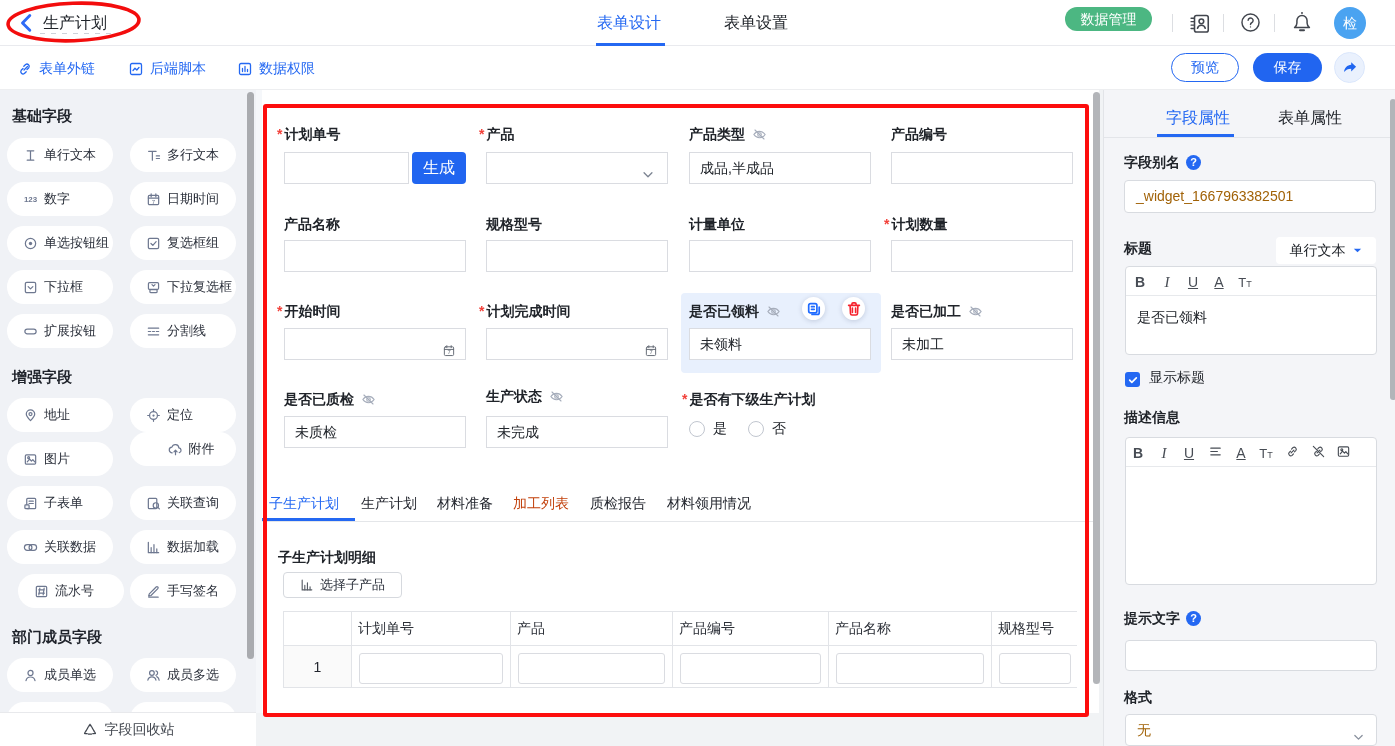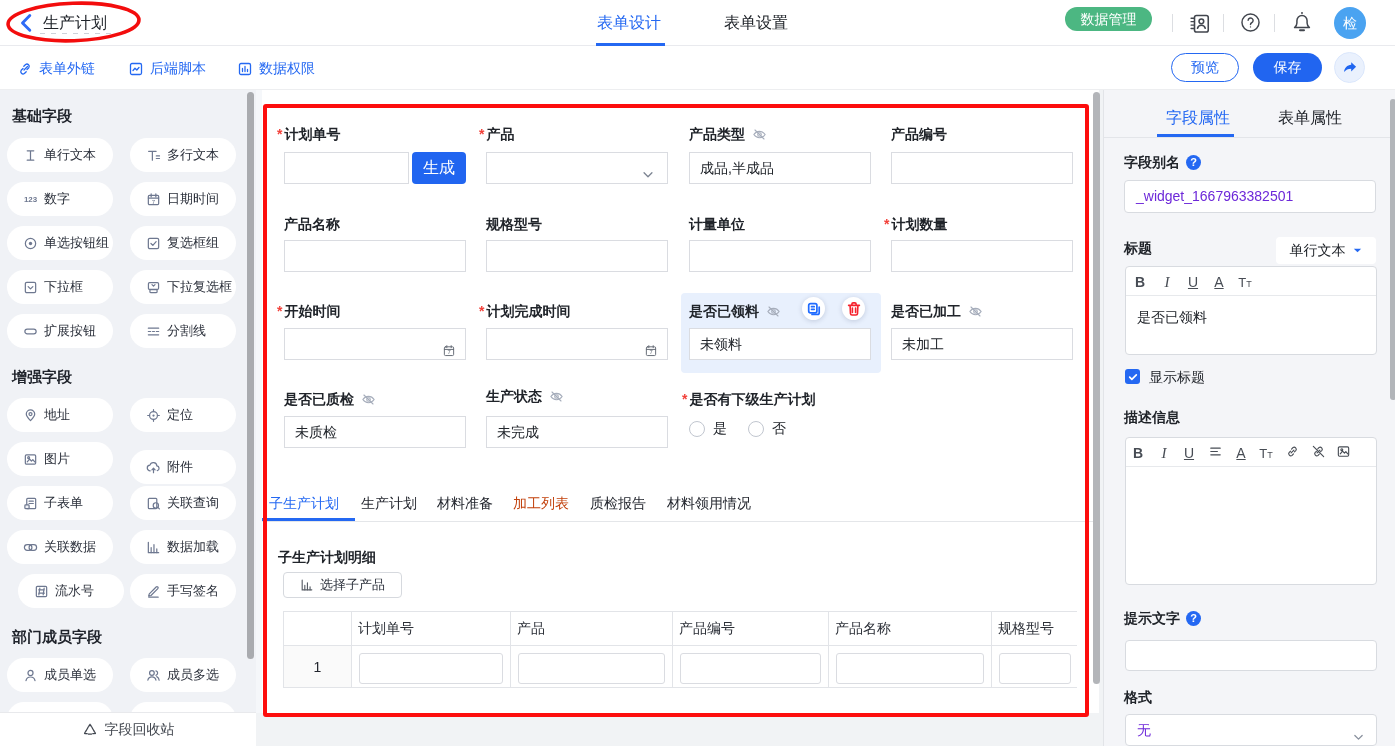--- a/index.html
+++ b/index.html
@@ -23,21 +23,21 @@
 #canvas{position:absolute;left:256px;top:90px;width:847px;height:656px;background:#f1f3f5;}
 #form{position:absolute;left:6px;top:0px;width:837px;height:623px;background:#fff;overflow:hidden;}
 #csb{position:absolute;left:837px;top:2px;width:7px;height:592px;background:#b3b5b9;border-radius:4px;}
 .lbl{position:absolute;height:16px;line-height:16px;font-size:14px;font-weight:600;color:#20242a;white-space:nowrap;display:flex;align-items:center;}
 .req:before{content:"*";color:#f2413a;font-weight:600;margin-right:2px;}
 .inp{position:absolute;height:32px;background:#fff;border:1px solid #dadce1;border-radius:0;font-size:14px;color:#20242a;line-height:30px;padding-left:10px;white-space:nowrap;}
 .eyeoff{margin-left:7px;display:flex;}
 
 #panel{position:absolute;left:1103px;top:90px;width:292px;height:656px;background:#f4f5f8;border-left:1px solid #e2e4e8;}
 .plbl{position:absolute;font-size:14px;font-weight:700;color:#20242a;height:16px;line-height:16px;display:flex;align-items:center;white-space:nowrap;}
-.pinp{position:absolute;background:#fff;border:1px solid #d8dbe0;border-radius:4px;font-size:14px;color:#6d28d9;}
+.pinp{position:absolute;background:#fff;border:1px solid #d8dbe0;border-radius:4px;font-size:14px;color:#a16207;}
 .qm{display:inline-flex;width:15px;height:15px;border-radius:50%;background:#2468f2;color:#fff;font-size:11px;font-weight:700;align-items:center;justify-content:center;margin-left:6px;}
 
 #redrect{position:absolute;left:263px;top:104px;width:826px;height:613px;border:4px solid #fd0d0d;border-radius:3px;pointer-events:none;z-index:50;}
 </style>
 </head>
 <body>
 <div id="app">
 
 <div id="tbar">
 <div class="abs" style="left:17px;top:13px;display:flex;align-items:center;color:#2468f2;font-size:14px;">
@@ -172,21 +172,21 @@
             <circle cx="8" cy="8" r="1.2" fill="#6e7890" stroke="none"></circle>
           </svg>
         </span>定位</div>
 <div class="pill" style="left:7px;top:352px;"><span class="pic">
           <svg width="15" height="15" viewBox="0 0 16 16" fill="none" stroke="#6e7890" stroke-width="1.3" stroke-linecap="round" stroke-linejoin="round">
             <rect x="2.5" y="3" width="11" height="10" rx="1.2"></rect>
             <path d="M4.5 10.5l2.5-3 2 2.2 1.5-1.6 2 2.4"></path>
             <circle cx="6" cy="6" r="1"></circle>
           </svg>
         </span>图片</div>
-<div class="pill" style="left:130px;top:360px;"><span class="pic">
+<div class="pill" style="left:130px;top:342px;justify-content:center;"><span class="pic">
           <svg width="15" height="15" viewBox="0 0 16 16" fill="none" stroke="#6e7890" stroke-width="1.3" stroke-linecap="round" stroke-linejoin="round">
             <path d="M4.5 11.5a3 3 0 0 1-.3-6 3.8 3.8 0 0 1 7.4.8 2.6 2.6 0 0 1 .4 5.1"></path>
             <path d="M8 13.5V9M6.3 10.5L8 8.8l1.7 1.7"></path>
           </svg>
         </span>附件</div>
 <div class="pill" style="left:7px;top:396px;"><span class="pic">
           <svg width="15" height="15" viewBox="0 0 16 16" fill="none" stroke="#6e7890" stroke-width="1.3" stroke-linecap="round" stroke-linejoin="round">
             <rect x="4" y="2.5" width="9.5" height="11" rx="1"></rect>
             <path d="M6.5 5.5h4.5M6.5 8h4.5"></path>
             <rect x="2" y="9.5" width="4.5" height="4" rx="0.8" fill="#f0f2f6"></rect>
@@ -425,21 +425,21 @@
 <div class="abs" style="left:21px;top:176px;width:252px;height:89px;background:#fff;border:1px solid #d8dbe0;border-radius:4px;">
 <div style="position:relative;height:29px;border-bottom:1px solid #e7e9ec;">
           <span style="position:absolute;left:6px;top:6px;width:16px;text-align:center;"><span style="font-weight:700;font-size:14px;color:#474c54;">B</span></span>
           <span style="position:absolute;left:33px;top:6px;width:16px;text-align:center;"><span style="font-style:italic;font-family:'Liberation Serif',serif;font-size:15px;color:#474c54;">I</span></span>
           <span style="position:absolute;left:59px;top:6px;width:16px;text-align:center;"><span style="text-decoration:underline;font-size:14px;color:#474c54;">U</span></span>
           <span style="position:absolute;left:85px;top:6px;width:16px;text-align:center;"><span style="text-decoration:underline;font-size:14px;color:#474c54;">A</span></span>
           <span style="position:absolute;left:111px;top:6px;width:16px;text-align:center;"><span style="font-size:13px;color:#474c54;">T<span style="font-size:9px;">T</span></span></span>
         </div>
 <div style="padding:13px 11px;font-size:14px;color:#20242a;">是否已领料</div>
 </div>
-<div class="abs" style="left:21px;top:279px;display:flex;align-items:flex-start;">
+<div class="abs" style="left:21px;top:279px;display:flex;align-items:flex-end;">
         <span style="width:15px;height:15px;background:#2468f2;border-radius:3px;display:inline-flex;align-items:center;justify-content:center;">
           <svg width="10" height="10" viewBox="0 0 12 12" fill="none" stroke="#fff" stroke-width="2" stroke-linecap="round" stroke-linejoin="round">
             <path d="M2 6.2l2.6 2.6L10 3.4"></path>
           </svg>
         </span>
         <span style="margin-left:9px;font-size:14px;color:#20242a;">显示标题</span>
       </div>
 <div class="plbl" style="left:20px;top:319px;">描述信息</div>
 <div class="abs" style="left:21px;top:347px;width:252px;height:148px;background:#fff;border:1px solid #d8dbe0;border-radius:4px;">
 <div style="position:relative;height:29px;border-bottom:1px solid #e7e9ec;">

